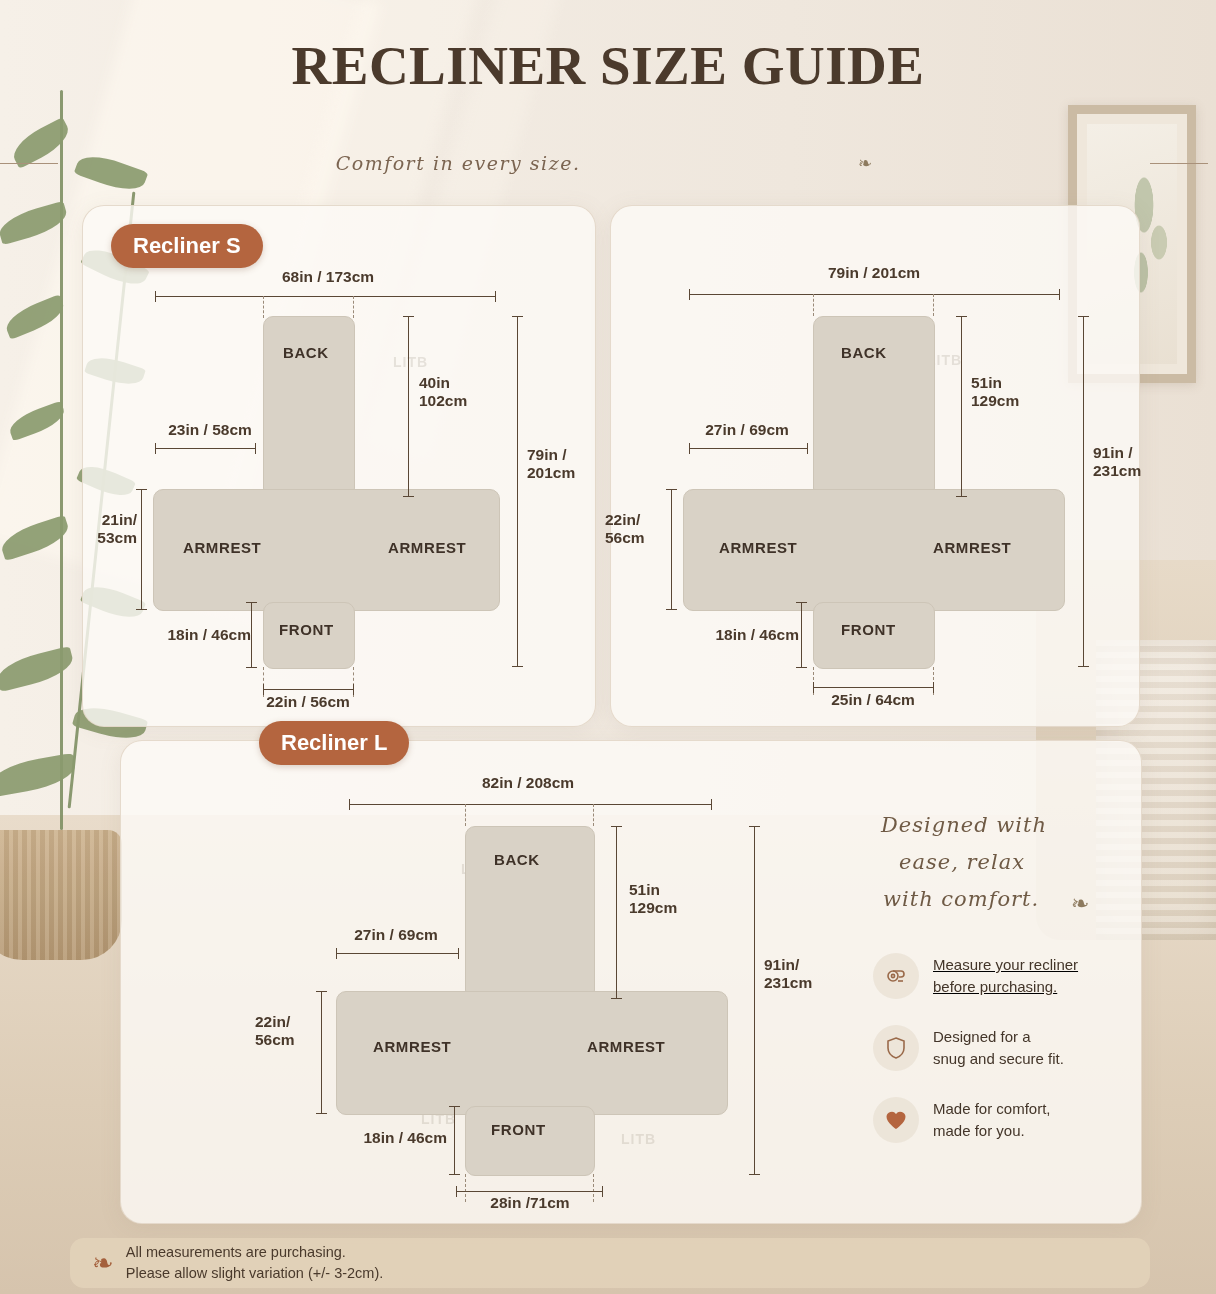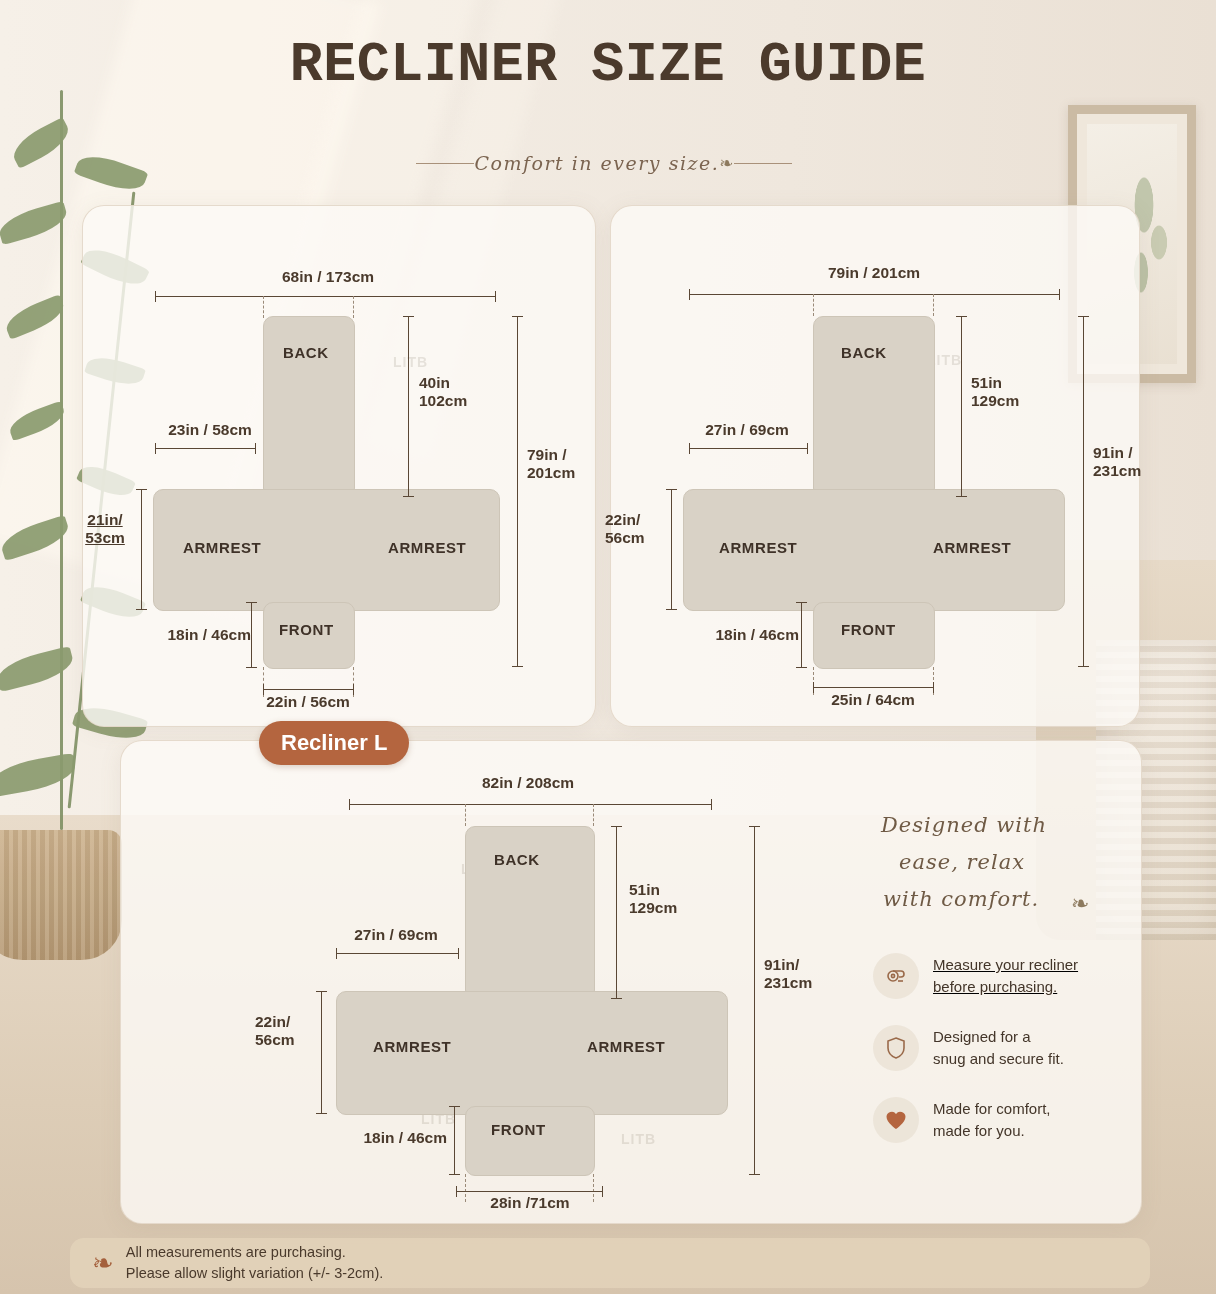--- a/index.html
+++ b/index.html
@@ -46,30 +46,30 @@
     background:linear-gradient(180deg,#efe6da,#e2d5c2);border-radius:20px 0 0 0;
     box-shadow:inset 0 0 30px rgba(180,160,135,.35);}
   .throw:after{content:"";position:absolute;inset:0;
     background:repeating-linear-gradient(180deg,rgba(255,255,255,.25) 0 6px,rgba(0,0,0,.03) 6px 12px);}
 
   
   .overlay{position:absolute;inset:0;}
 
   .title{
     position:absolute;left:0;right:0;top:34px;text-align:center;
-    font-family:Liberation Mono, monospace;font-weight:700;
+    font-family:Liberation Serif, serif;font-weight:700;
     font-size:55px;letter-spacing:.5px;color:#4b3a2c;
   }
   .subtitle{
     position:absolute;left:0;right:0;top:108px;text-align:center;
     font-size:21px;color:#5d4c3e;
   }
   .scriptline{
     position:absolute;left:0;right:8px;top:152px;text-align:center;
-    display:flex;align-items:center;justify-content:center;gap:0;
+    display:flex;align-items:center;justify-content:space-between;gap:0;
   }
   .scriptline .rule{width:58px;height:1px;background:#a9917a;}
   .script{
     font-family:"DejaVu Serif", serif;font-style:italic;
     font-size:19px;color:#7b6450;letter-spacing:1.5px;
   }
   .sprig{color:#8d7a5e;font-size:17px;}
 
   .card{
     position:absolute;background:rgba(253,250,246,.80);
@@ -202,38 +202,39 @@
 
     <div class="lv" style="left:434px;top:110px;height:350px;"></div>
     <div class="tickh" style="left:429px;top:110px;"></div>
     <div class="tickh" style="left:429px;top:460px;"></div>
     <div class="dim" style="left:444px;top:240px;width:70px;white-space:pre-line;text-align:left;">79in /
 201cm</div>
 
     <div class="lv" style="left:58px;top:283px;height:120px;"></div>
     <div class="tickh" style="left:53px;top:283px;"></div>
     <div class="tickh" style="left:53px;top:403px;"></div>
-    <div class="dim" style="left:-10px;top:305px;width:64px;white-space:pre-line;text-align:center;text-decoration:underline;">21in/
+    <div class="dim" style="left:-10px;top:305px;width:64px;white-space:pre-line;text-align:right;">21in/
 53cm</div>
 
     <div class="lv" style="left:168px;top:396px;height:65px;"></div>
     <div class="tickh" style="left:163px;top:396px;"></div>
     <div class="tickh" style="left:163px;top:461px;"></div>
     <div class="dim" style="left:48px;top:420px;width:120px;text-align:right;">18in / 46cm</div>
 
     <div class="dash-v" style="left:180px;top:461px;height:30px;"></div>
     <div class="dash-v" style="left:270px;top:461px;height:30px;"></div>
     <div class="lh" style="left:180px;top:483px;width:90px;"></div>
     <div class="tickv" style="left:180px;top:478px;"></div>
     <div class="tickv" style="left:270px;top:478px;"></div>
     <div class="dim" style="left:140px;top:487px;width:170px;">22in / 56cm</div>
 
     <div class="dash-v" style="left:180px;top:90px;height:22px;"></div>
     <div class="dash-v" style="left:270px;top:90px;height:22px;"></div>
 
+    <div class="badge" style="left:28px;top:18px;">Recliner S</div>
   </div>
 
   <div class="card" id="card-m">
     <div class="wm" style="left:156px;top:352px;">LITB</div>
     <div class="wm" style="left:316px;top:146px;">LITB</div>
 
     <div class="shape r" style="left:202px;top:110px;width:120px;height:180px;"></div>
     <div class="shape r" style="left:72px;top:283px;width:380px;height:120px;"></div>
     <div class="shape r" style="left:202px;top:396px;width:120px;height:65px;"></div>
 

